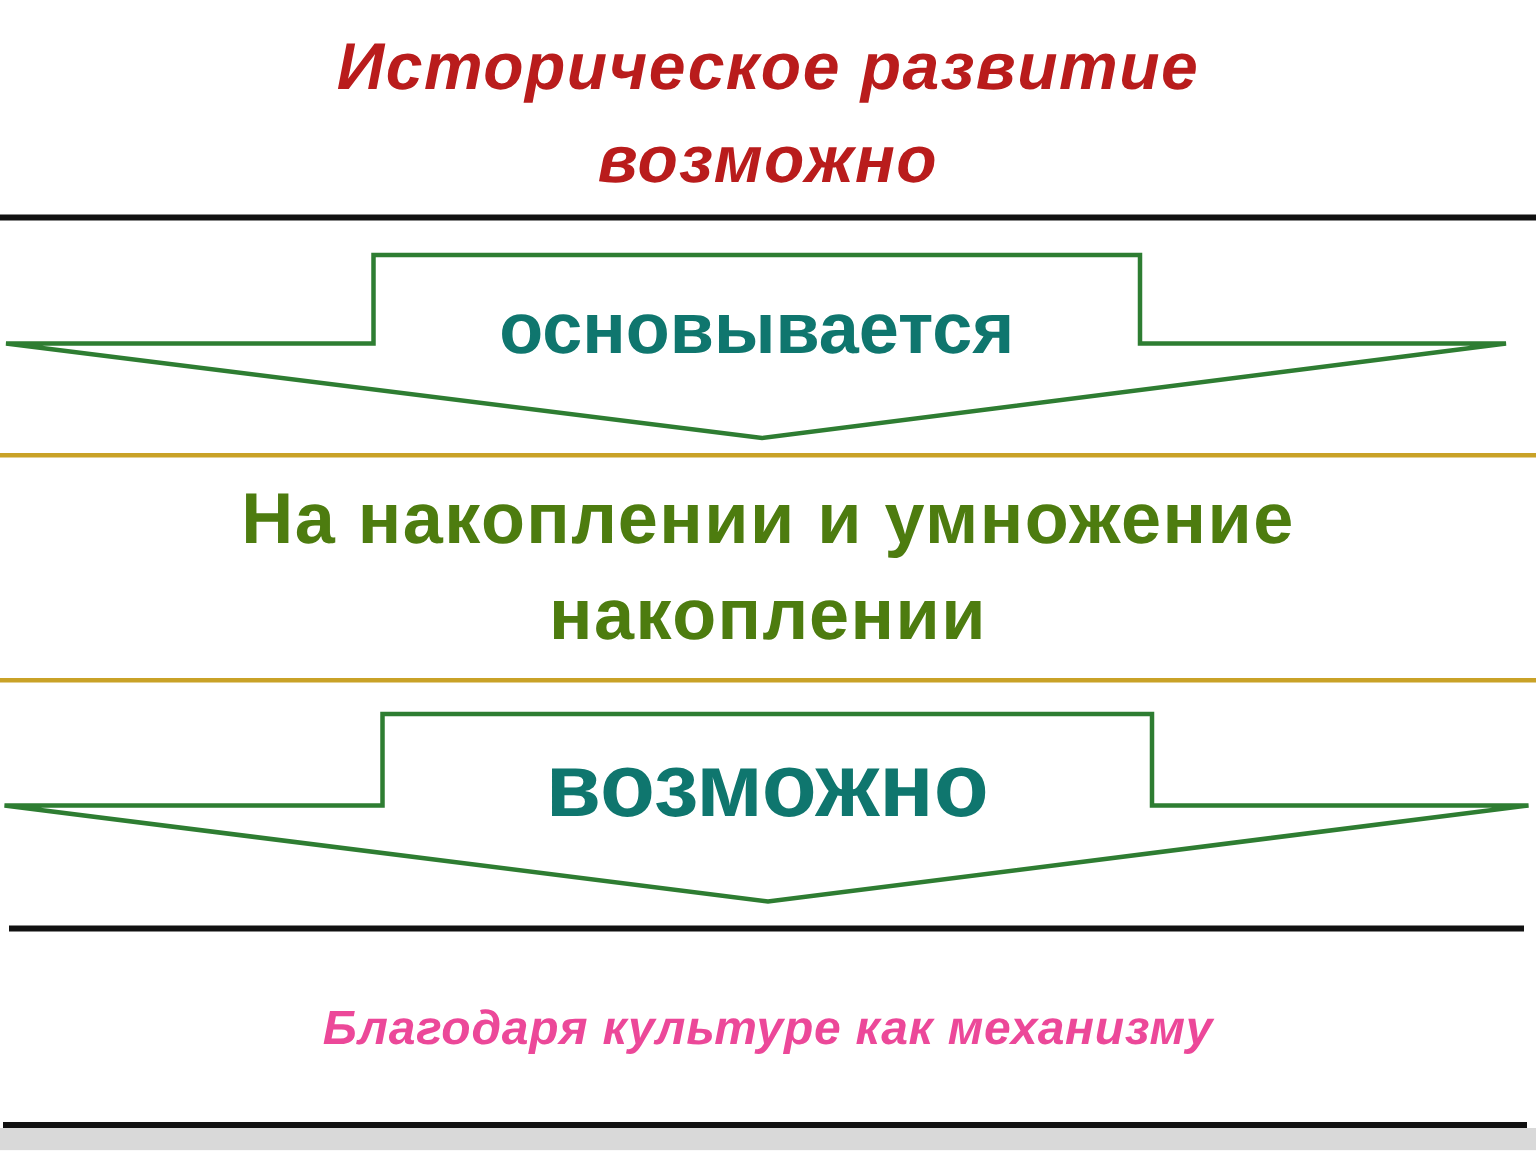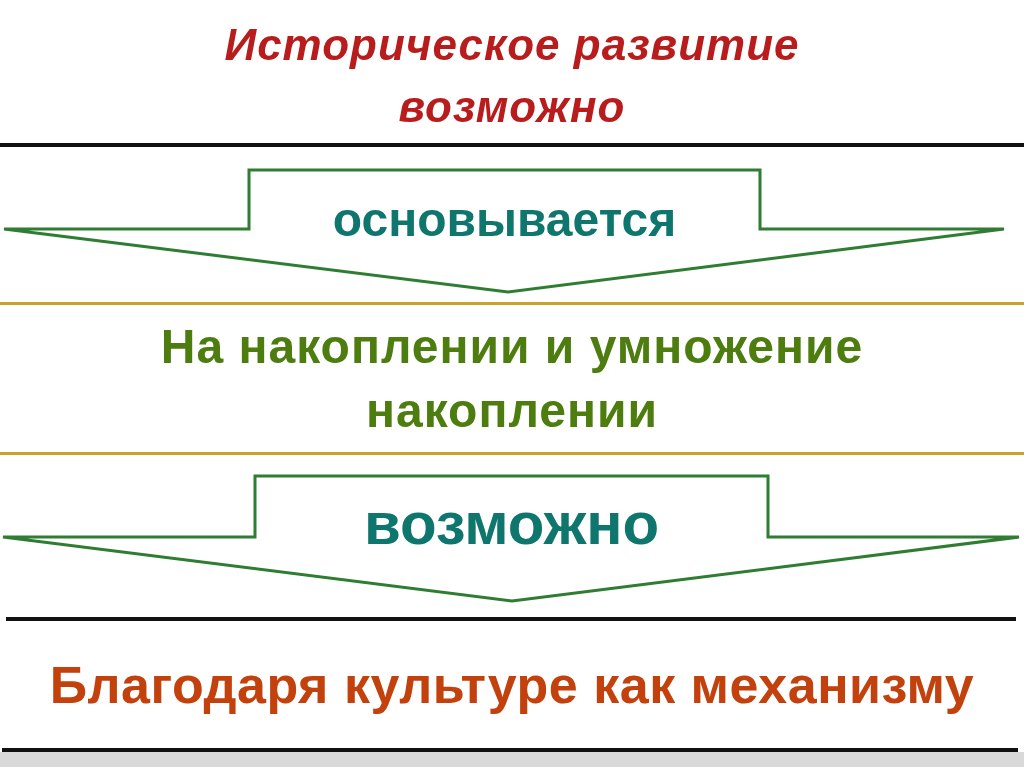--- a/index.html
+++ b/index.html
@@ -57,22 +57,22 @@
     display: flex; flex-direction: column; justify-content: center; align-items: center;
     text-align: center;
   }
   .statement-1 { top: 306px; height: 146px; }
   .statement-1 .statement-line {
     font-size: 48px; font-weight: bold; letter-spacing: 1px;
     line-height: 64px; color: #4d7c0f; white-space: nowrap;
   }
   .statement-2 { top: 621px; height: 127px; }
   .statement-2 .statement-line {
-    font-size: 52px; font-weight: bold; letter-spacing: 0.5px;
-    line-height: 60px; color: #c2410c; white-space: nowrap;
+    font-size: 32px; font-weight: bold; font-style: italic; letter-spacing: 0.5px;
+    line-height: 60px; color: #ec4899; white-space: nowrap;
   }
   
   .footer-strip {
     position: absolute;
     left: 0; top: 752px; width: 1024px; height: 15px;
     background: #d9d9d9;
   }
 </style>
 </head>
 <body>

